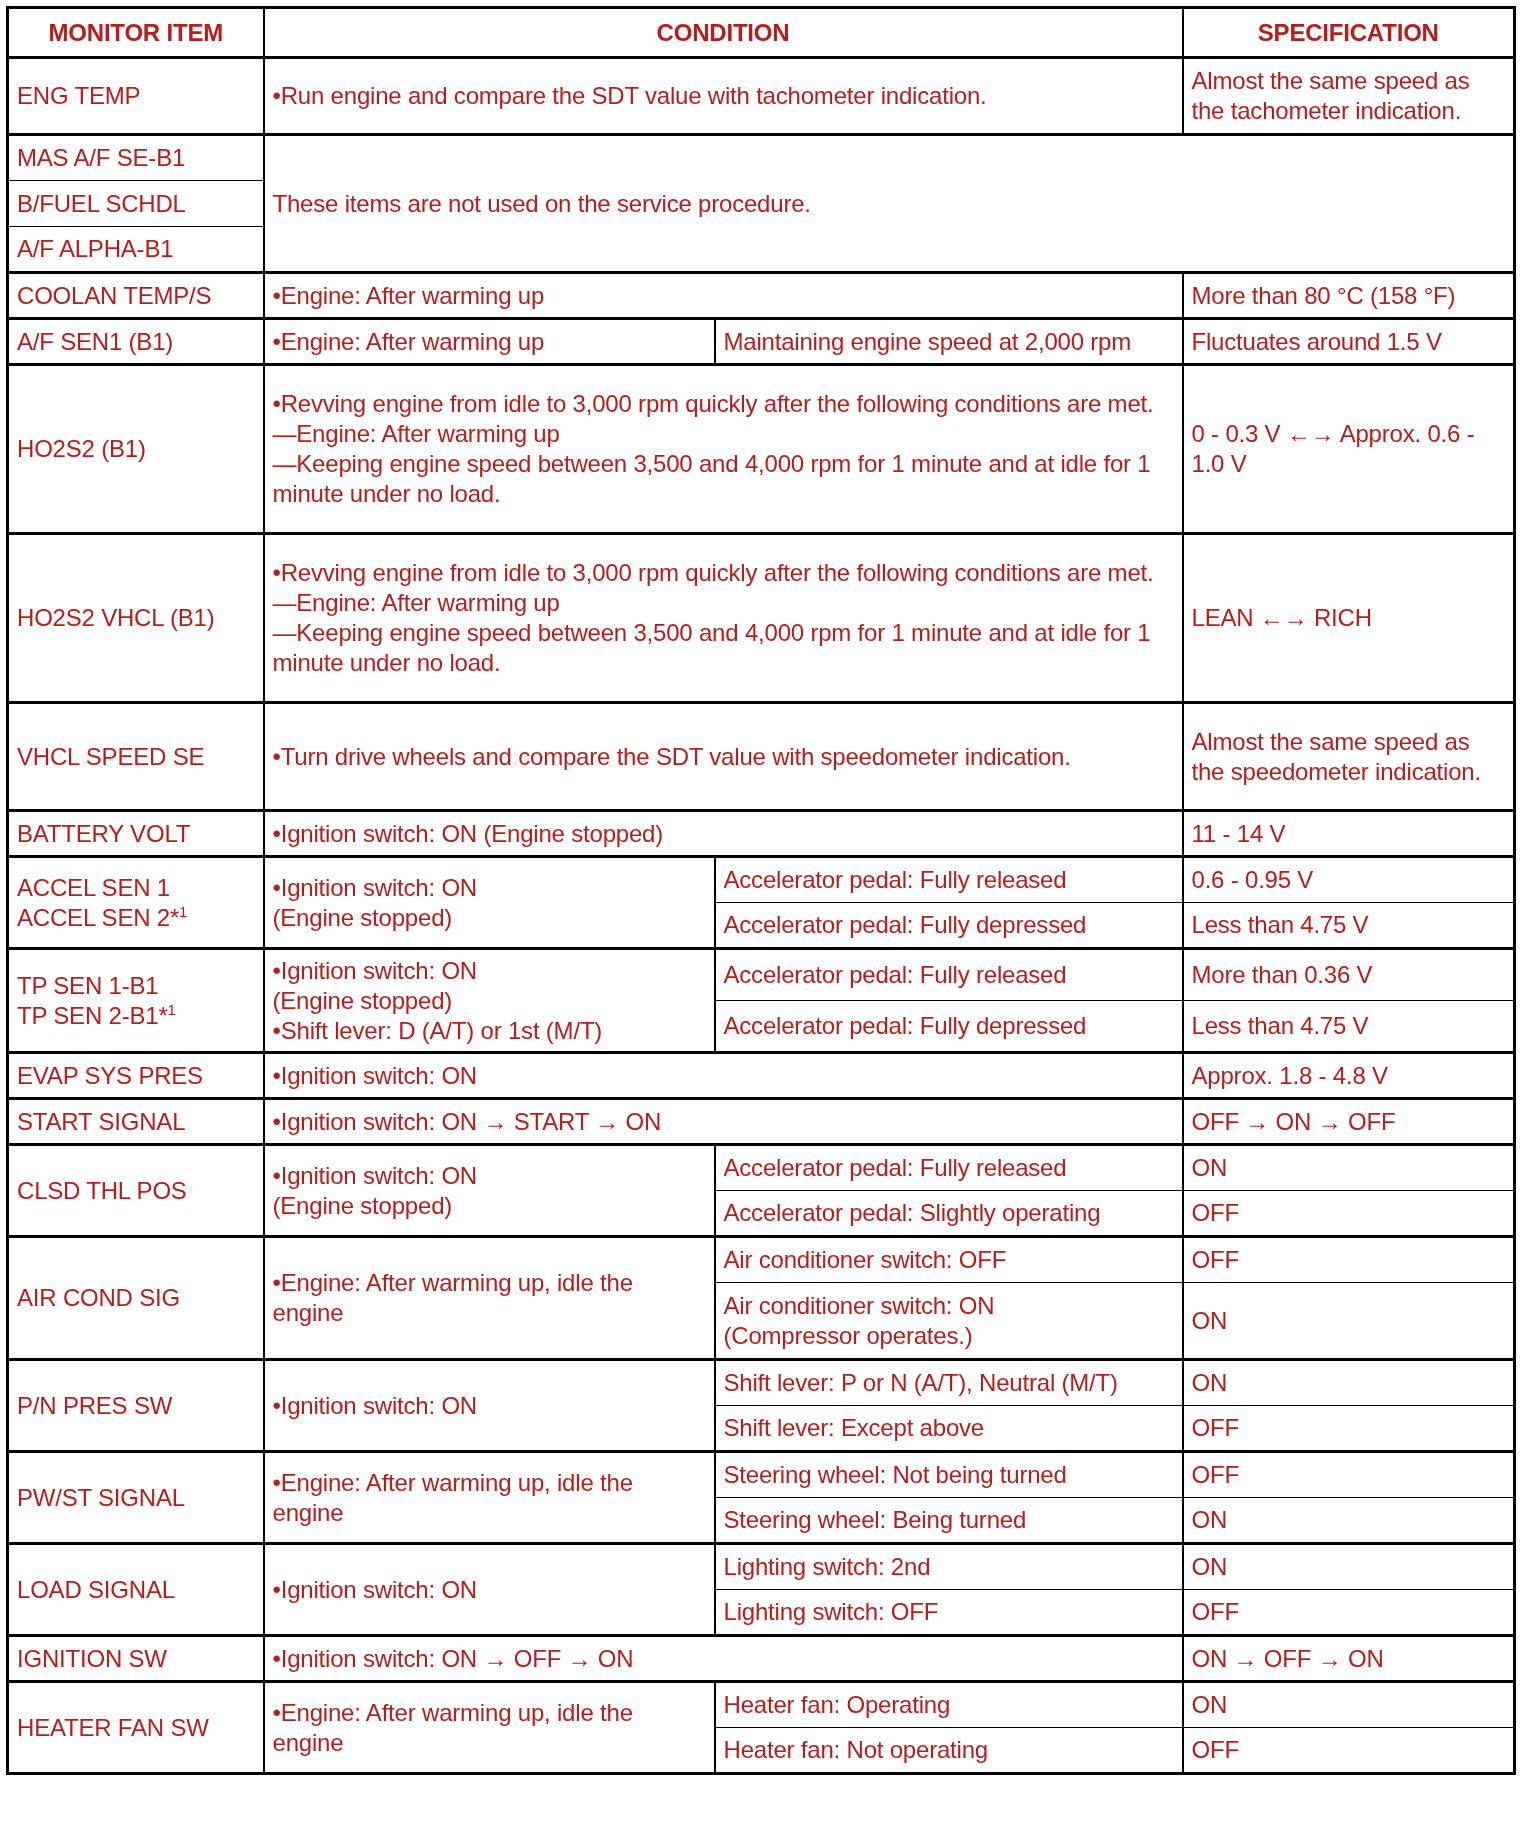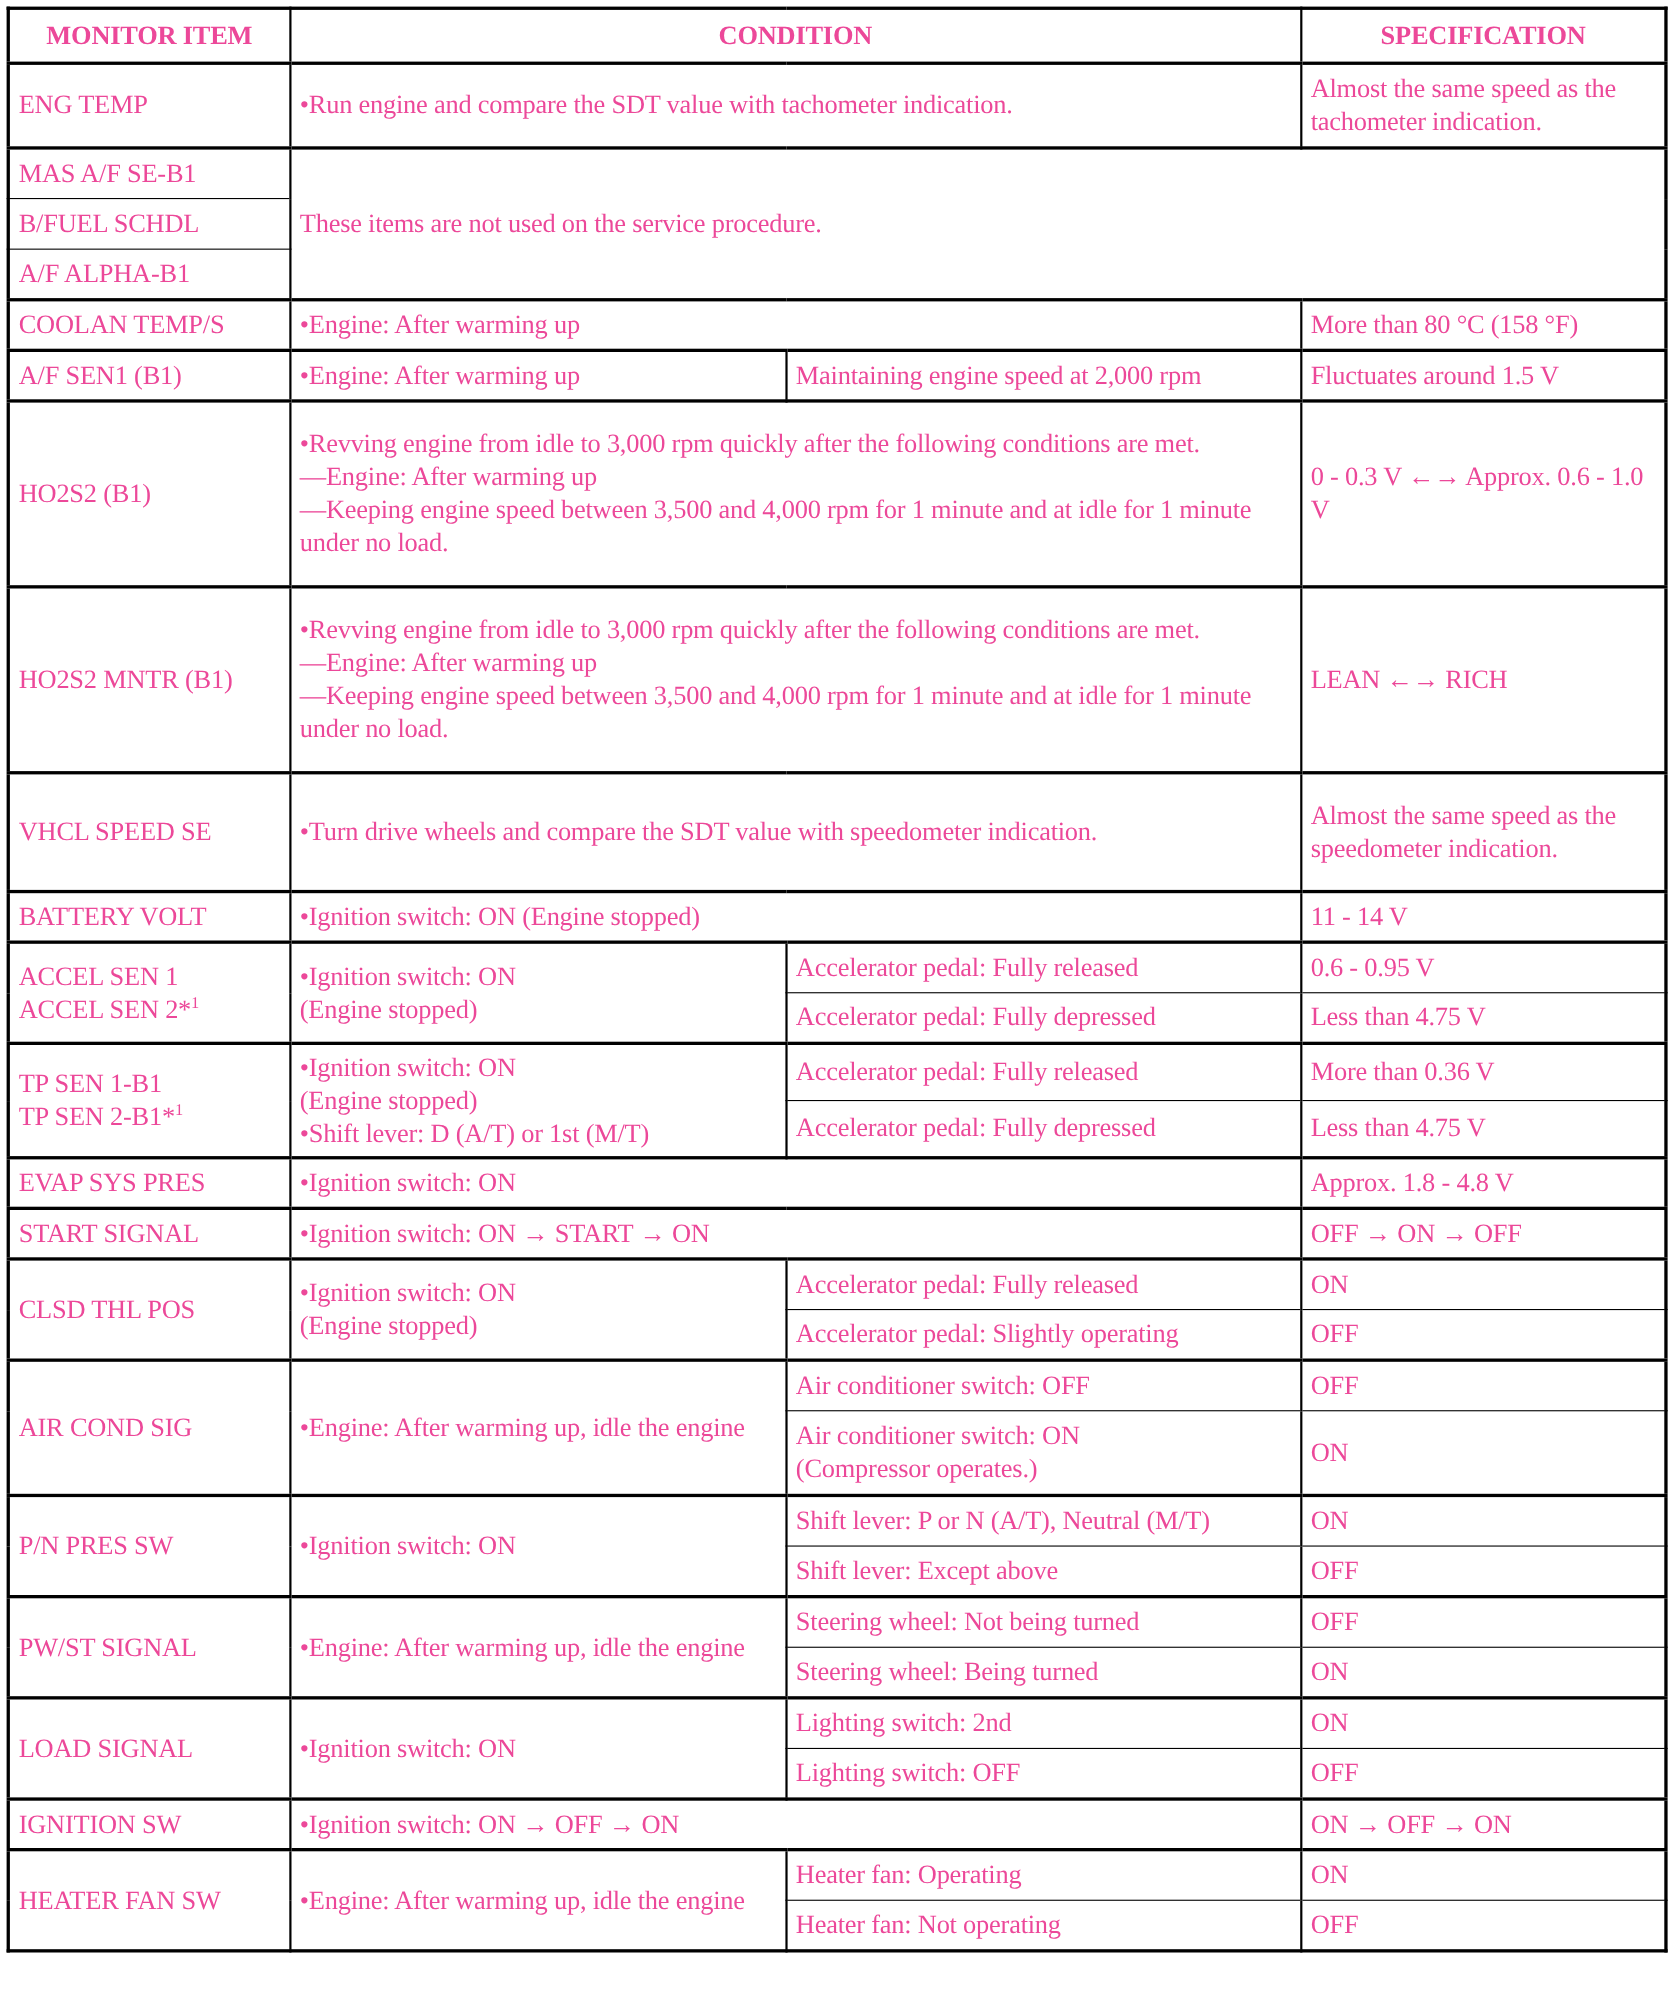--- a/index.html
+++ b/index.html
@@ -1,23 +1,23 @@
 <!DOCTYPE html>
 <html><head>
 <meta charset="utf-8">
 <style>
   html, body { margin: 0; padding: 0; background: #ffffff; }
   body { width: 1520px; height: 1822px; overflow: hidden; position: relative; }
   table {
     position: absolute; left: 6px; top: 6px;
     width: 1507px;
     border-collapse: collapse;
-    font-family: Liberation Serif, serif;
+    font-family: Liberation Sans, sans-serif;
     font-size: 24px;
-    color: #ec4899;
+    color: #b91c1c;
     table-layout: fixed;
     border: 3px solid #000;
   }
   col.c-item { width: 256px; }
   col.c-cond1 { width: 451px; }
   col.c-cond2 { width: 468px; }
   col.c-spec { width: 332px; }
   td, th {
     border: 2px solid #000;
     padding: 0 8px;
@@ -88,21 +88,21 @@
 
     <tr class="grp-start h171">
       <td>HO2S2 (B1)</td>
       <td colspan="2" class="multi">•Revving engine from idle to 3,000 rpm quickly after the following conditions are met.
 —Engine: After warming up
 —Keeping engine speed between 3,500 and 4,000 rpm for 1 minute and at idle for 1 minute under no load.</td>
       <td>0 - 0.3 V ←→ Approx. 0.6 - 1.0 V</td>
     </tr>
 
     <tr class="grp-start h171">
-      <td>HO2S2 MNTR (B1)</td>
+      <td>HO2S2 VHCL (B1)</td>
       <td colspan="2" class="multi">•Revving engine from idle to 3,000 rpm quickly after the following conditions are met.
 —Engine: After warming up
 —Keeping engine speed between 3,500 and 4,000 rpm for 1 minute and at idle for 1 minute under no load.</td>
       <td>LEAN ←→ RICH</td>
     </tr>
 
     <tr class="grp-start h111">
       <td>VHCL SPEED SE</td>
       <td colspan="2">•Turn drive wheels and compare the SDT value with speedometer indication.</td>
       <td>Almost the same speed as the speedometer indication.</td>

